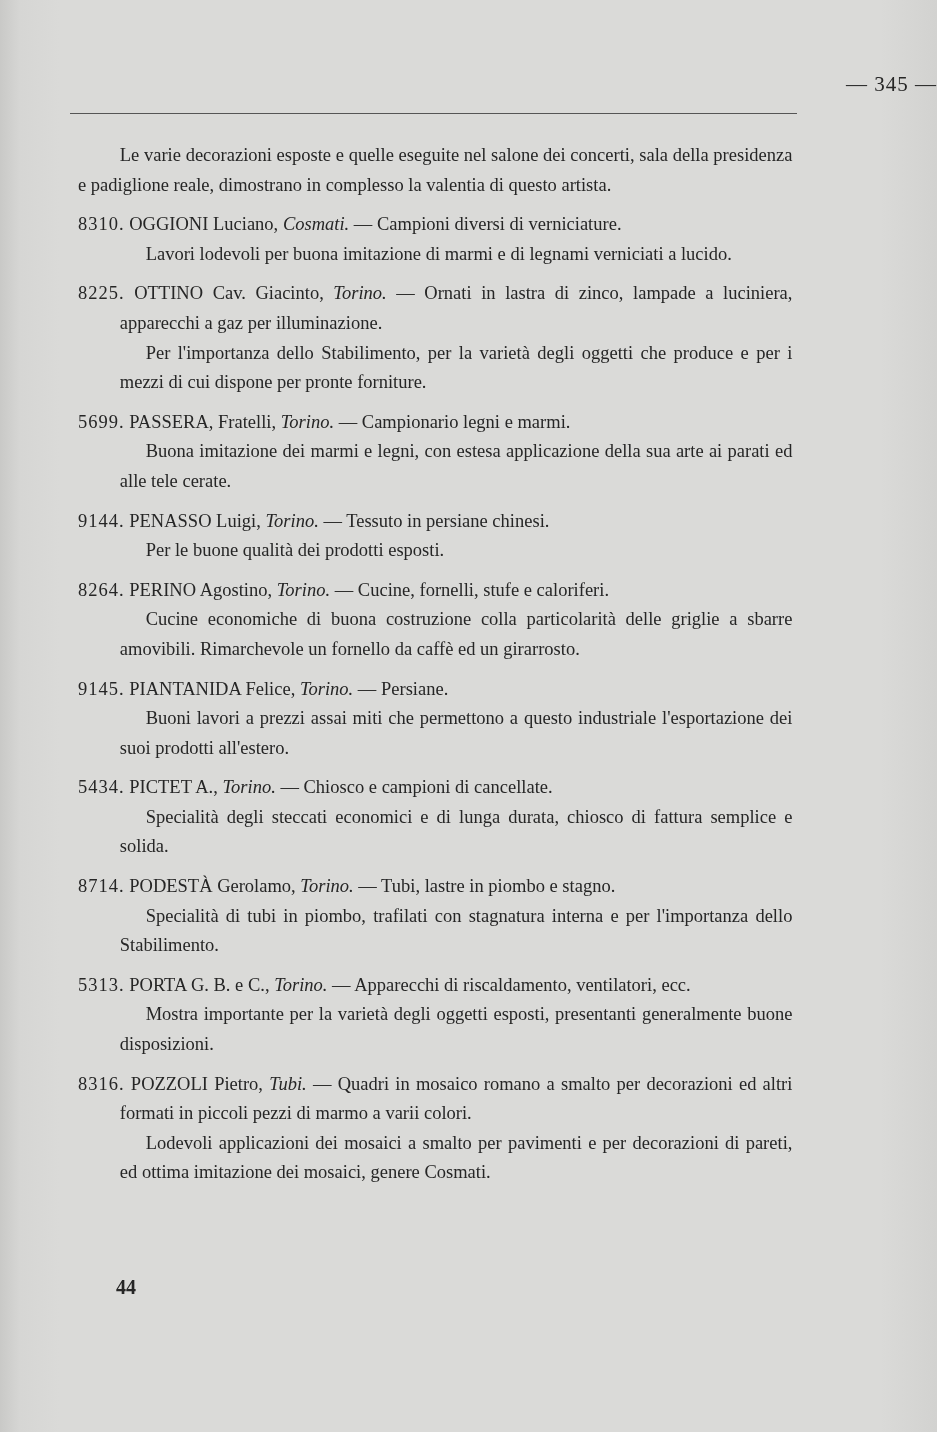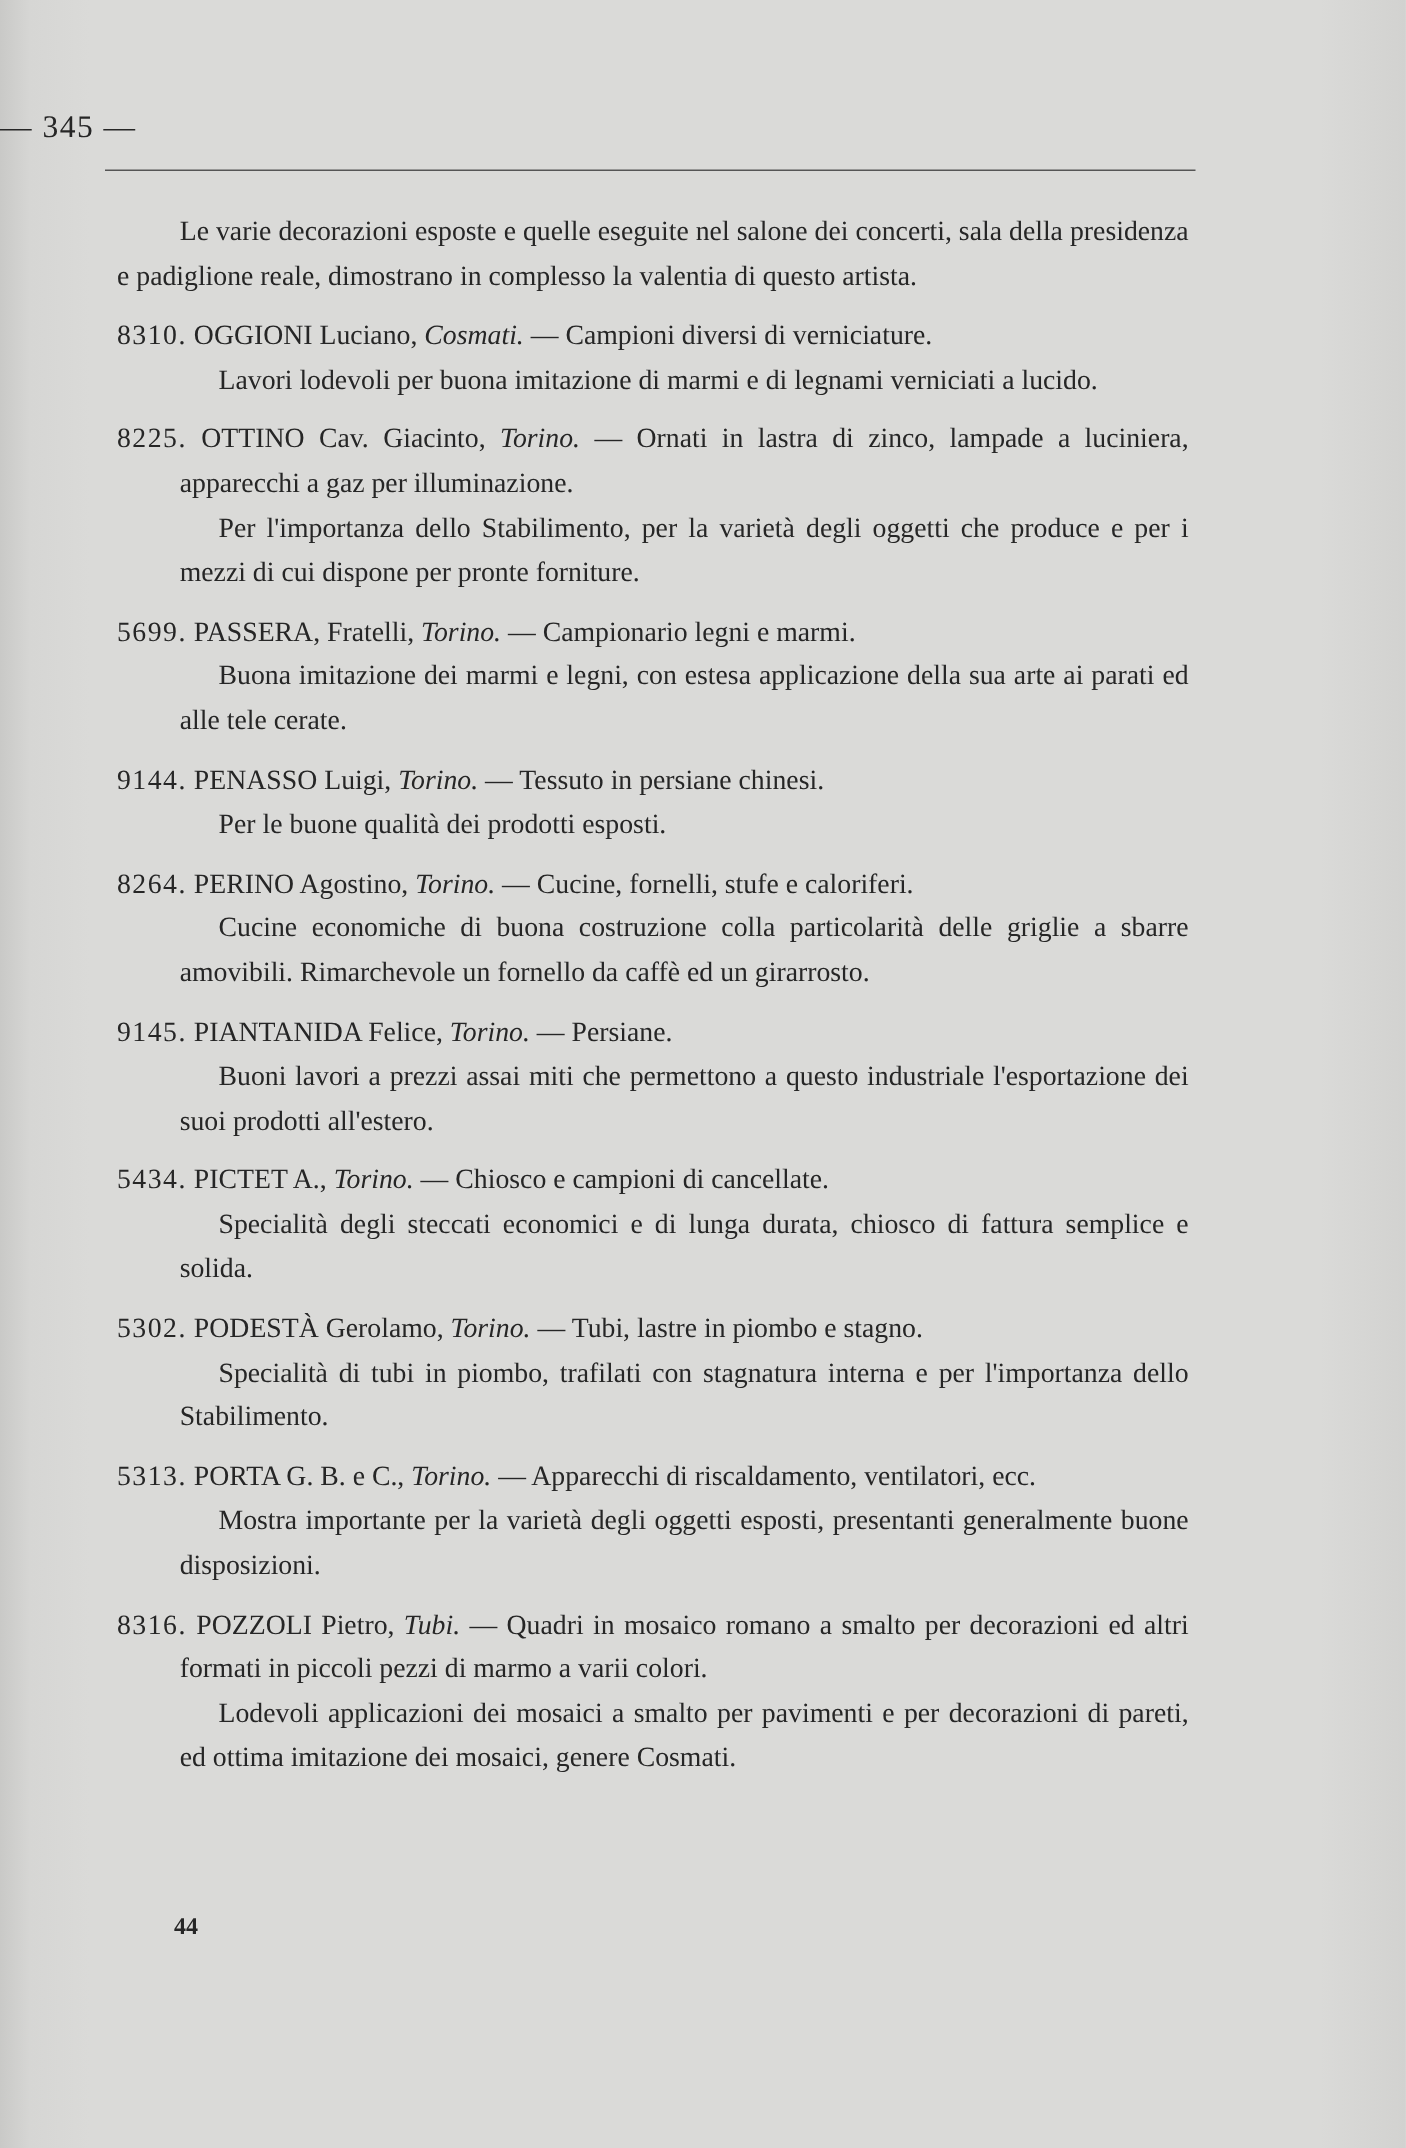--- a/index.html
+++ b/index.html
@@ -6,21 +6,21 @@
   body {
     width: 937px; height: 1432px; overflow: hidden;
     background: #d9d9d7;
     background-image: linear-gradient(90deg, #c9c9c7 0px, #d6d6d4 20px, #dadad8 60px, #dadad8 880px, #d2d2d0 937px);
     font-family: "DejaVu Serif", "Liberation Serif", serif;
     color: #262626;
     position: relative;
   }
   .page-number {
     position: absolute; top: 72px; left: 0; width: 937px;
-    text-align: left; font-size: 21px; letter-spacing: 1px;
+    text-align: right; font-size: 21px; letter-spacing: 1px;
     font-family: "Liberation Serif", serif;
   }
   .rule {
     position: absolute; top: 113px; left: 70px; width: 727px; height: 0;
     border-top: 1.5px solid #555;
   }
   .content {
     position: absolute; top: 140px; left: 78px; width: 718px;
     font-family: "Liberation Serif", serif;
     font-size: 18.6px; line-height: 29.6px;
@@ -30,21 +30,21 @@
   }
   .p { margin: 0; }
   .p.indent { text-indent: 40px; padding-left: 0; }
   .entry { margin-top: 10px; }
   .entry-head { padding-left: 42px; text-indent: -42px; margin: 0; }
   .entry-head .num { letter-spacing: 1px; }
   .entry-body { padding-left: 42px; text-indent: 26px; margin: 0; }
   .city { font-style: italic; }
   .sig {
     position: absolute; left: 116px; top: 1276px;
-    font-family: "Liberation Serif", serif; font-size: 16px; font-weight: bold;
+    font-family: "Liberation Serif", serif; font-size: 20px; font-weight: bold;
   }
 </style>
 </head>
 <body>
 
 <div class="page-number">— 345 —</div>
 <div class="rule"></div>
 
 <div class="content">
   <p class="p indent" style="text-indent:42px;">Le varie decorazioni esposte e quelle eseguite nel salone dei concerti, sala della presidenza e padiglione reale, dimostrano in complesso la valentia di questo artista.</p>
@@ -72,21 +72,21 @@
       </div>
       <div class="entry">
         <p class="entry-head"><span class="num">9145.</span> <span>PIANTANIDA Felice,</span> <span class="city">Torino.</span> <span>— Persiane.</span></p>
         <p class="entry-body">Buoni lavori a prezzi assai miti che permettono a questo industriale l'esportazione dei suoi prodotti all'estero.</p>
       </div>
       <div class="entry">
         <p class="entry-head"><span class="num">5434.</span> <span>PICTET A.,</span> <span class="city">Torino.</span> <span>— Chiosco e campioni di cancellate.</span></p>
         <p class="entry-body">Specialità degli steccati economici e di lunga durata, chiosco di fattura semplice e solida.</p>
       </div>
       <div class="entry">
-        <p class="entry-head"><span class="num">5302.</span> <span>PODESTÀ Gerolamo,</span> <span class="city">Torino.</span> <span>— Tubi, lastre in piombo e stagno.</span></p>
+        <p class="entry-head"><span class="num">8714.</span> <span>PODESTÀ Gerolamo,</span> <span class="city">Torino.</span> <span>— Tubi, lastre in piombo e stagno.</span></p>
         <p class="entry-body">Specialità di tubi in piombo, trafilati con stagnatura interna e per l'importanza dello Stabilimento.</p>
       </div>
       <div class="entry">
         <p class="entry-head"><span class="num">5313.</span> <span>PORTA G. B. e C.,</span> <span class="city">Torino.</span> <span>— Apparecchi di riscaldamento, ventilatori, ecc.</span></p>
         <p class="entry-body">Mostra importante per la varietà degli oggetti esposti, presentanti generalmente buone disposizioni.</p>
       </div>
       <div class="entry">
         <p class="entry-head"><span class="num">8316.</span> <span>POZZOLI Pietro,</span> <span class="city">Tubi.</span> <span>— Quadri in mosaico romano a smalto per decorazioni ed altri formati in piccoli pezzi di marmo a varii colori.</span></p>
         <p class="entry-body">Lodevoli applicazioni dei mosaici a smalto per pavimenti e per decorazioni di pareti, ed ottima imitazione dei mosaici, genere Cosmati.</p>
       </div>

